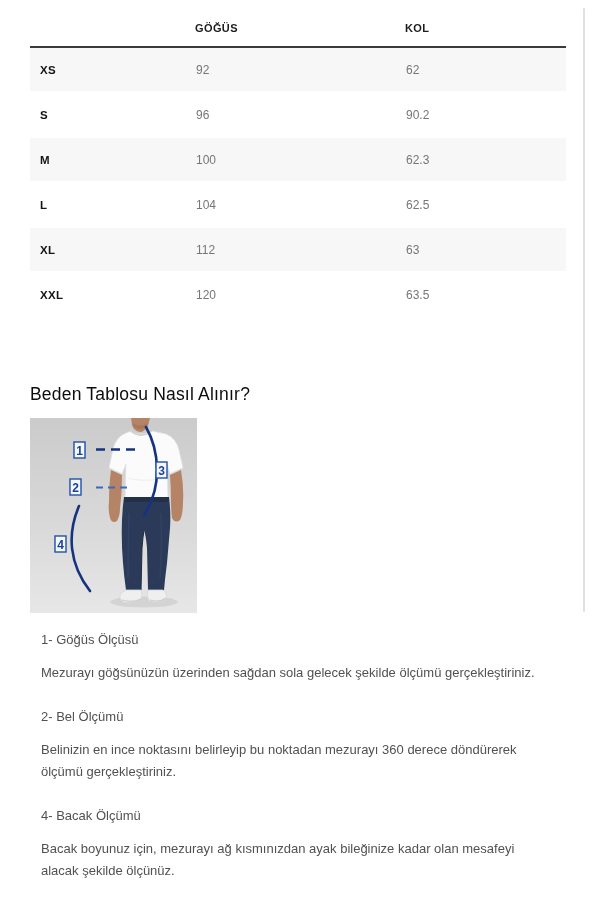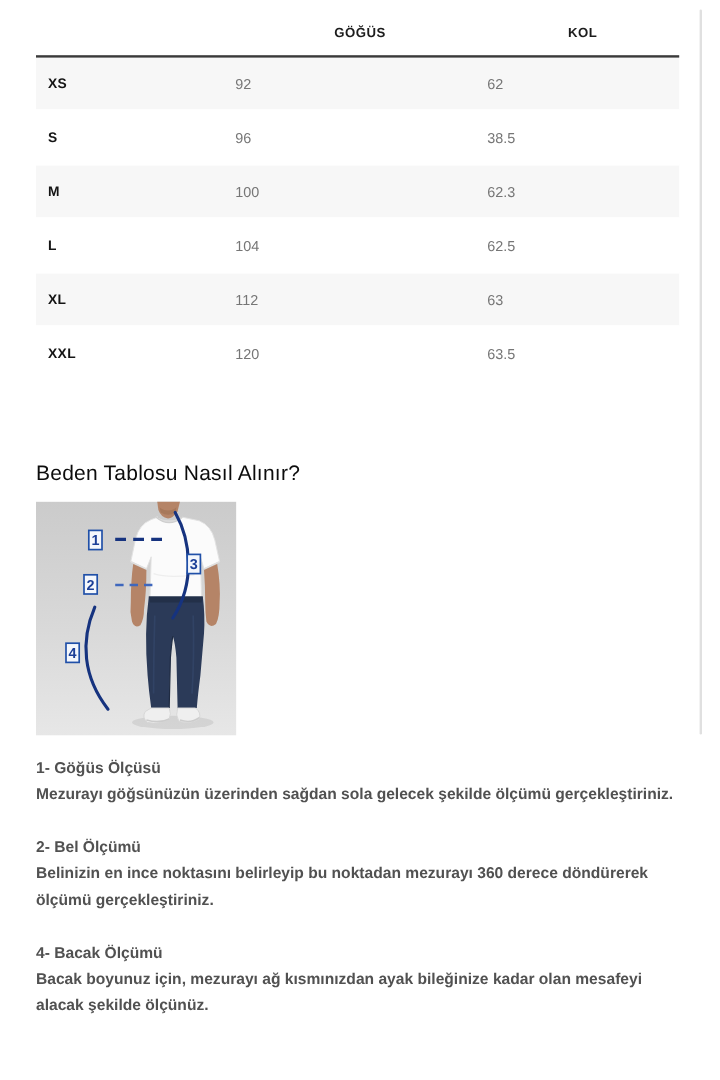--- a/index.html
+++ b/index.html
@@ -7,42 +7,42 @@
     width:600px;height:900px;background:#ffffff;position:relative;overflow:hidden;
     font-family:"Liberation Sans", sans-serif;color:#515151;
   }
   .content{position:absolute;left:30px;top:18px;width:536px;}
 
   
   table.size-table{border-collapse:collapse;width:100%;}
   table.size-table col.c1{width:165px;}
   table.size-table col.c2{width:210px;}
   table.size-table thead th{
-    text-align:center;font-size:11px;font-weight:bold;letter-spacing:.4px;color:#1c1c1c;
+    text-align:left;font-size:11px;font-weight:bold;letter-spacing:.4px;color:#1c1c1c;
     padding:4px 0 12px 0;border-bottom:2px solid #3a3a3a;
   }
   table.size-table thead th.sizecol{padding-left:10px;}
   table.size-table tbody td{height:41px;font-size:12px;color:#767676;vertical-align:middle;}
   table.size-table tbody tr:nth-child(odd){background:#f7f7f7;}
   table.size-table tbody tr{border-bottom:2px solid #ffffff;}
   table.size-table td.size{font-weight:bold;color:#141414;font-size:11.5px;padding-left:10px;letter-spacing:.3px;}
 
   
   h2.guide-title{
     margin:66px 0 0 0;font-size:17.5px;font-weight:normal;color:#0c0c0c;letter-spacing:.2px;
   }
 
   
   .figure-wrap{margin-top:13px;width:167px;height:195px;}
   .figure-wrap svg{display:block;}
 
   
   .instructions{margin-top:16px;}
   .instr-block{margin-bottom:22px;}
-  .instr-block p{margin:0;font-size:13px;line-height:22px;color:#515151;font-weight:bold;}
+  .instr-block p{margin:11px;font-size:13px;line-height:22px;color:#515151;}
 
   
   .scroll-line{position:absolute;left:583px;top:8px;width:2px;height:604px;background:#e0e0e0;border-radius:2px;}
 </style>
 </head>
 <body>
 
 <div class="content">
 
   <table class="size-table">
@@ -60,21 +60,21 @@
     </thead>
     <tbody>
       <tr>
         <td class="size">XS</td>
         <td>92</td>
         <td>62</td>
       </tr>
       <tr>
         <td class="size">S</td>
         <td>96</td>
-        <td>38.5</td>
+        <td>90.2</td>
       </tr>
       <tr>
         <td class="size">M</td>
         <td>100</td>
         <td>62.3</td>
       </tr>
       <tr>
         <td class="size">L</td>
         <td>104</td>
         <td>62.5</td>

